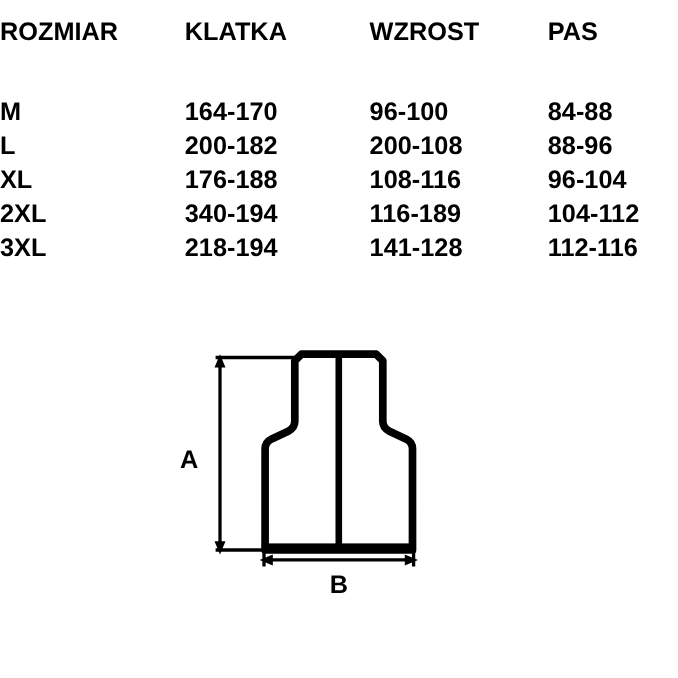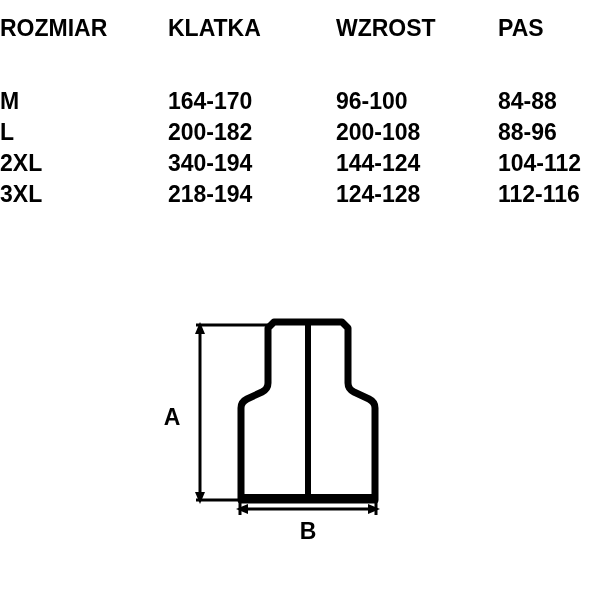--- a/index.html
+++ b/index.html
@@ -95,29 +95,35 @@
         <td>96-100</td>
         <td>84-88</td>
       </tr>
       <tr>
         <td class="sizecol">L</td>
         <td>200-182</td>
         <td>200-108</td>
         <td>88-96</td>
       </tr>
       <tr>
+        <td class="sizecol">XL</td>
+        <td>176-188</td>
+        <td>108-116</td>
+        <td>96-104</td>
+      </tr>
+      <tr>
         <td class="sizecol">2XL</td>
         <td>340-194</td>
-        <td>144-124</td>
+        <td>116-189</td>
         <td>104-112</td>
       </tr>
       <tr>
         <td class="sizecol">3XL</td>
         <td>218-194</td>
-        <td>124-128</td>
+        <td>141-128</td>
         <td>112-116</td>
       </tr>
     </tbody>
   </table>
 </div>
 
 <div class="diagram">
   <svg width="616" height="260" viewBox="0 0 616 260" xmlns="http://www.w3.org/2000/svg">
 
     <g>

